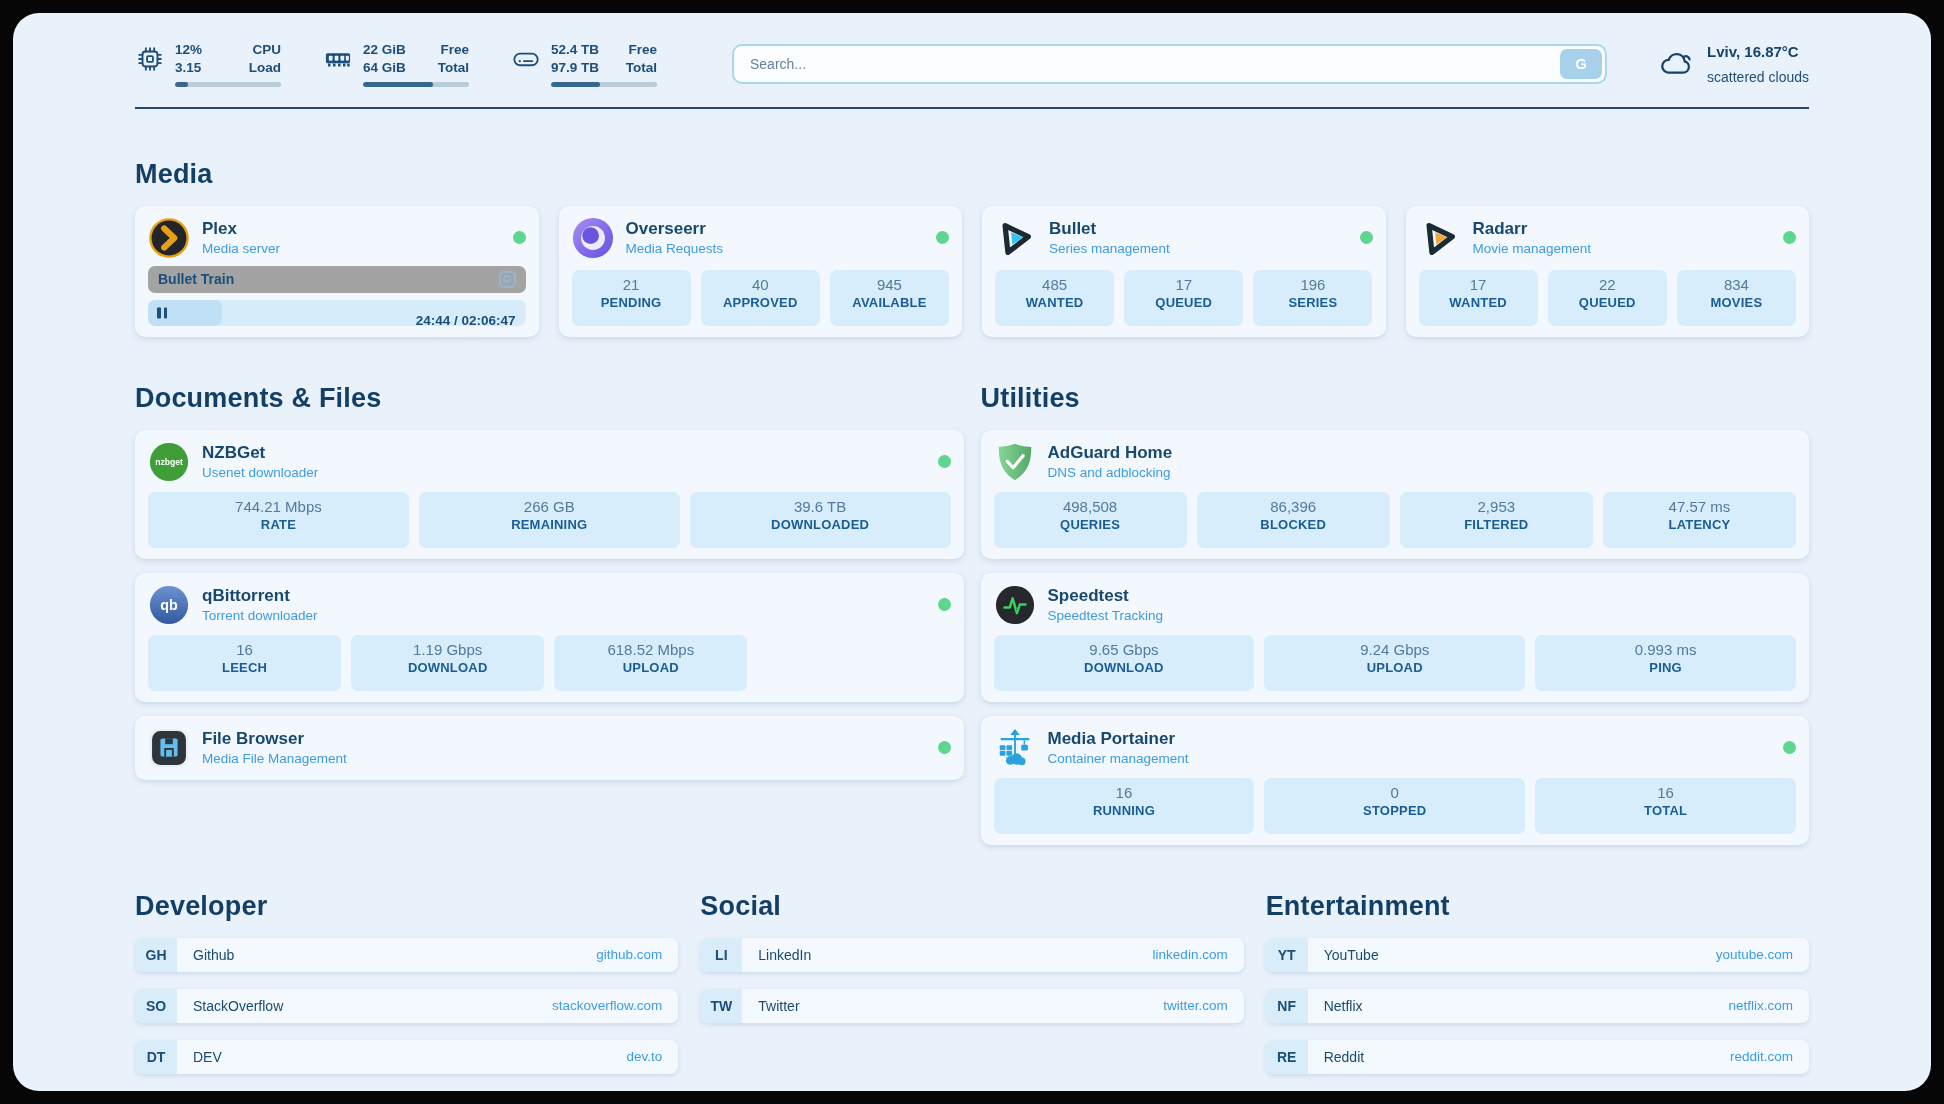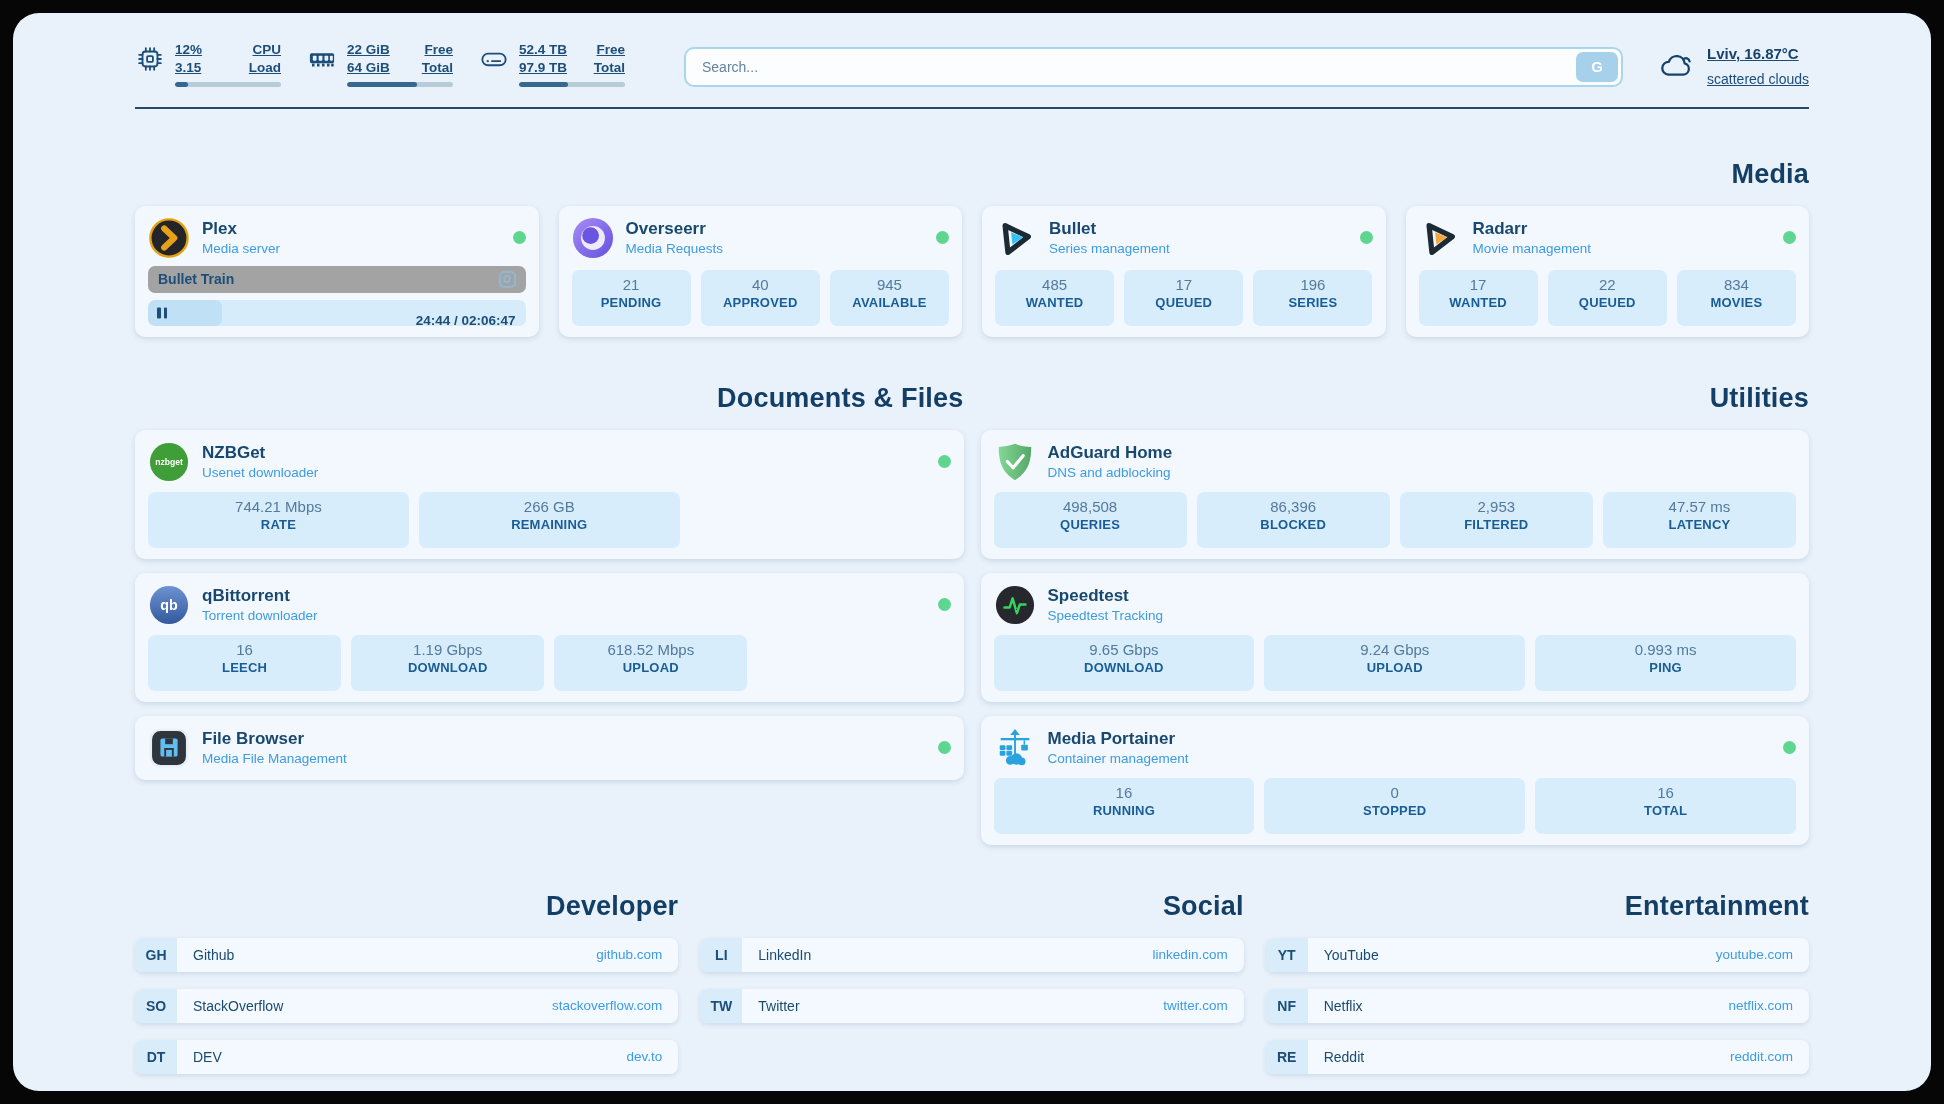--- a/index.html
+++ b/index.html
@@ -2,21 +2,21 @@
 <html><head>
 <meta charset="utf-8">
 <style>
   * { box-sizing: border-box; }
   body { margin:0; width:1944px; height:1104px; background:#060606; position:relative;
          font-family:"Liberation Sans","DejaVu Sans",sans-serif; }
   .page { position:absolute; inset:13px; background:#e9f1fa; border-radius:26px;
           padding:28px 122px 0; overflow:hidden; color:#1d4e79; }
 
   
-  .topbar { display:flex; align-items:flex-end; gap:26px;text-decoration:underline; }
+  .topbar { display:flex; align-items:center; gap:42px; }
   .res { display:flex; gap:10px; }
   .res svg { width:30px; height:30px; margin-top:3px; flex:0 0 auto; }
   .res-body { min-width:106px; }
   .res-grid { display:grid; grid-template-columns:auto auto; column-gap:18px;
               font-size:13.5px; font-weight:700; color:#1d4e79; line-height:1.32; }
   .res-grid span:nth-child(even){ text-align:right; }
   .bar { height:5px; background:#b7cbd9; border-radius:3px; margin-top:5px; overflow:hidden; }
   .bar i { display:block; height:100%; background:#36688f; border-radius:3px; }
 
   .search { flex:1; position:relative; margin:0 8px;padding-left:25px; }
@@ -29,21 +29,21 @@
           cursor:pointer; }
 
   .weather { display:flex; align-items:center; gap:12px; }
   .weather svg { width:38px; height:38px; }
   .w1 { font-size:15px; font-weight:700; color:#16436a; }
   .w2 { font-size:14px; color:#1d4e79; margin-top:9px; }
 
   .divider { border:none; border-top:2px solid #26496b; margin:20px 0 0; }
 
   
-  h2.sec { font-size:27px; font-weight:700; color:#133f66; margin:46px 0 16px; letter-spacing:.2px;text-align:right; }
+  h2.sec { font-size:27px; font-weight:700; color:#133f66; margin:46px 0 16px; letter-spacing:.2px; }
   h2.sec.first { margin-top:50px; }
 
   .grid4 { display:grid; grid-template-columns:repeat(4,1fr); gap:20px; }
   .twocol { display:grid; grid-template-columns:1fr 1fr; column-gap:17px; align-items:start; }
   .colstack { display:flex; flex-direction:column; gap:14px; }
 
   .card { background:#f2f8fd; border-radius:10px; padding:11px 13px;
           box-shadow:0 2px 5px rgba(108,146,180,.25); display:flex; flex-direction:column; gap:9px; }
   .chead { display:flex; align-items:center; gap:12px; cursor:pointer; }
   .cicon { width:42px; height:42px; flex:0 0 auto; }
@@ -328,20 +328,24 @@
             <span class="dot"></span>
           </div>
           <div class="stats cols-3">
             <div class="tile">
                 <div class="tv">744.21 Mbps</div>
                 <div class="tl">RATE</div>
               </div>
             <div class="tile">
                 <div class="tv">266 GB</div>
                 <div class="tl">REMAINING</div>
+              </div>
+            <div class="tile">
+                <div class="tv">39.6 TB</div>
+                <div class="tl">DOWNLOADED</div>
               </div>
           </div>
         </div>
 
         <div class="card">
           <div class="chead">
             <span class="cicon">
               <svg viewBox="0 0 44 44">
                   <defs>
                     <linearGradient id="qbg" x1="0" y1="0" x2="0" y2="1">

